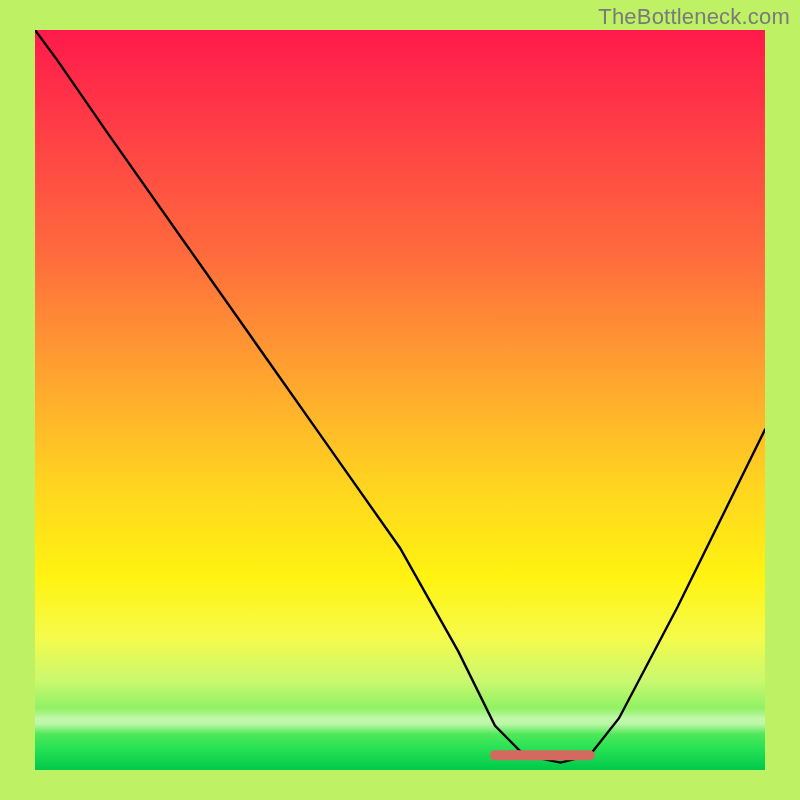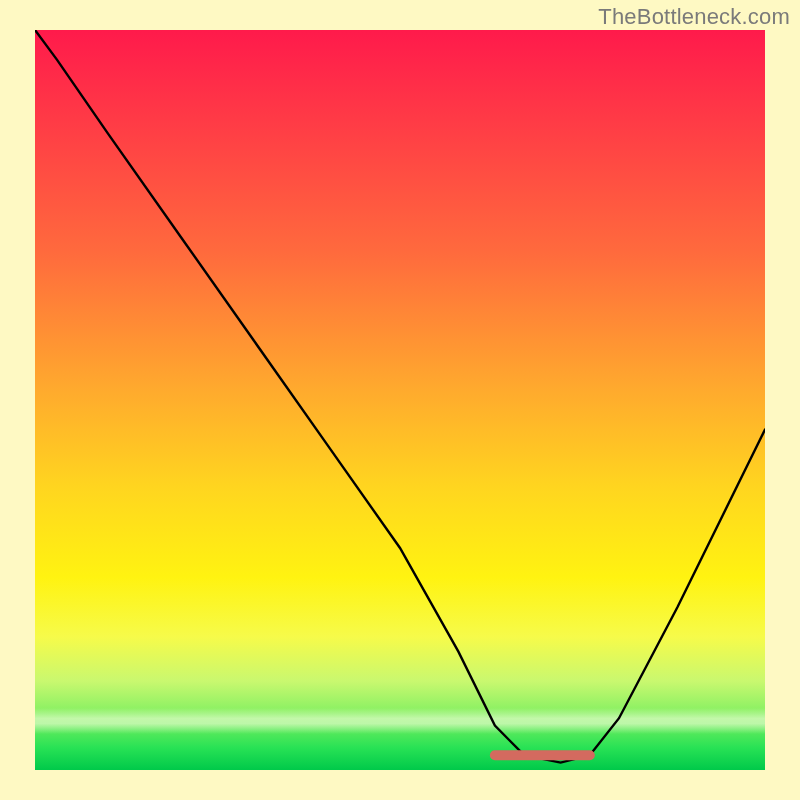--- a/index.html
+++ b/index.html
@@ -1,21 +1,21 @@
 <!DOCTYPE html>
 <html><head>
 <meta charset="utf-8">
 <style>
   * { margin: 0; padding: 0; box-sizing: border-box; }
   html, body { width: 800px; height: 800px; overflow: hidden; background: #000; }
   .frame {
     position: relative;
     width: 800px;
     height: 800px;
-    background: #fef9c3;
+    background: #bef264;
   }
   .watermark {
     position: absolute;
     top: 4px;
     right: 10px;
     font-family: Arial, Helvetica, sans-serif;
     font-size: 22px;
     font-weight: 500;
     color: #7a7a7a;
     letter-spacing: 0.2px;

